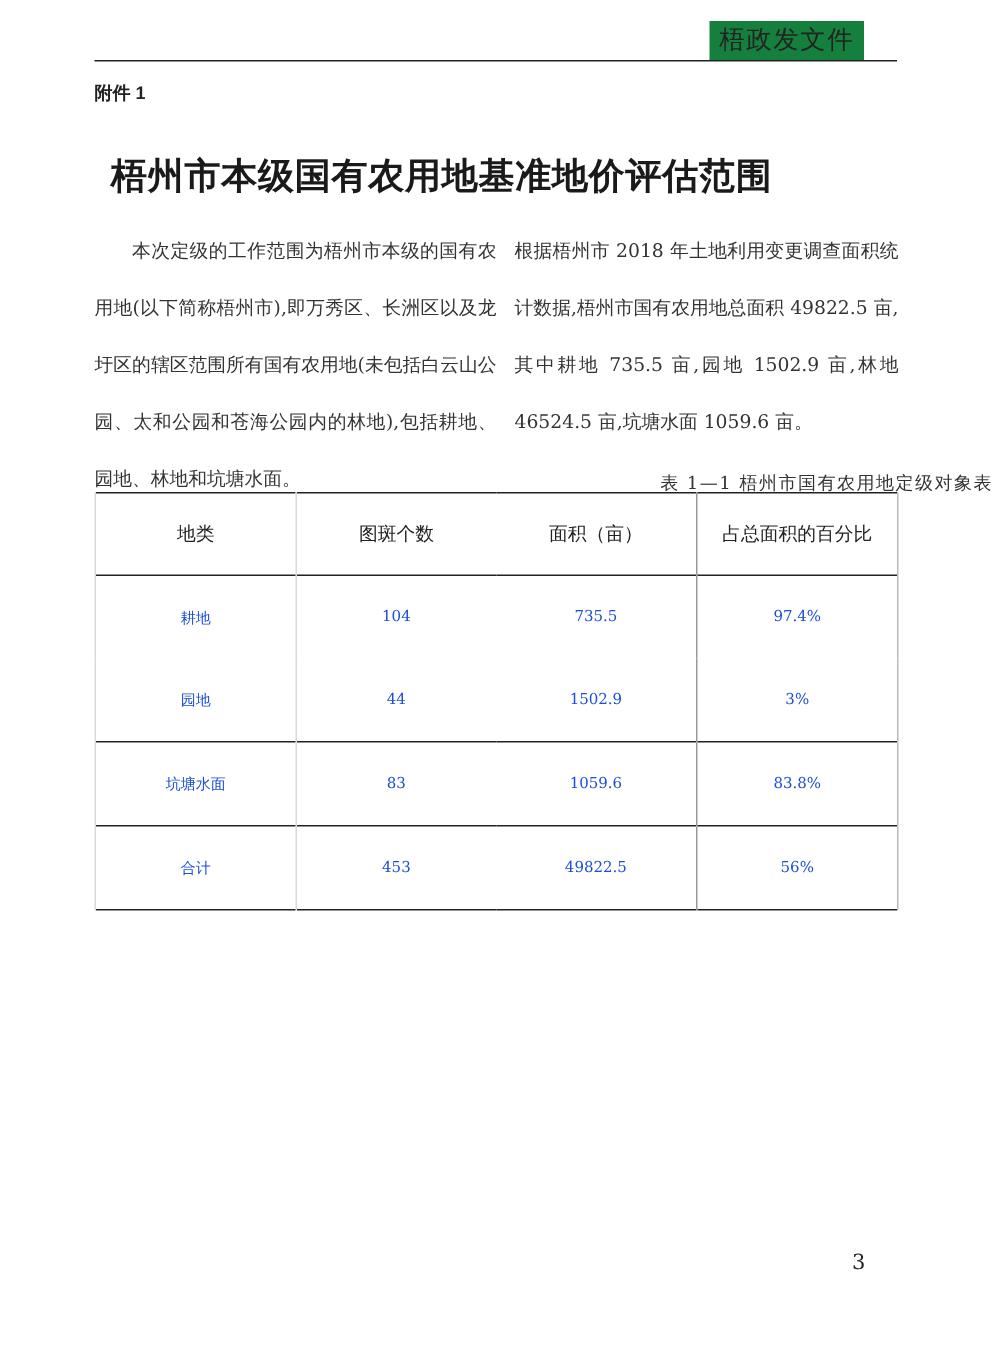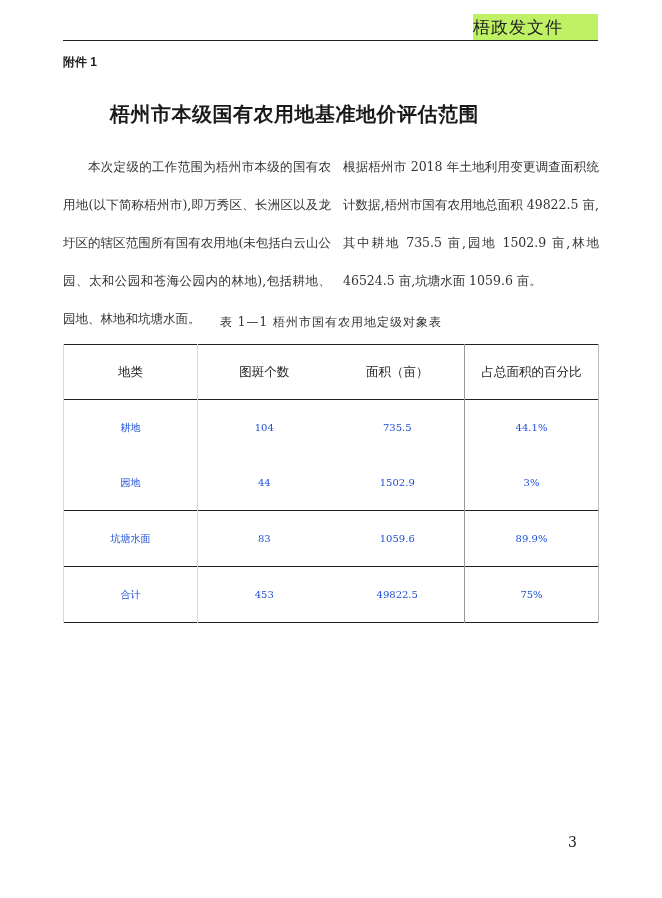--- a/index.html
+++ b/index.html
@@ -1,33 +1,33 @@
 <!DOCTYPE html>
 <html><head>
 <meta charset="utf-8">
 <style>
   html, body { margin: 0; padding: 0; background: #ffffff; }
   body { width: 662px; height: 898px; position: relative; overflow: hidden;
          font-family: "DejaVu Serif", "Liberation Serif", serif; color: #222; }
   .header-rule { position: absolute; left: 63px; top: 40px; width: 535px; height: 1px; background: #222; }
-  .header-tag { position: absolute; left: 473px; top: 14px; width: 125px; height: 26px;
-                background: #bef264; color: #222; font-family: "DejaVu Sans", "Liberation Sans", sans-serif;
-                font-size: 17px; line-height: 26px; letter-spacing: 1px; }
+  .header-tag { position: absolute; left: 473px; top: 14px; width: 103px; height: 26px;
+                background: #15803d; color: #222; font-family: "DejaVu Sans", "Liberation Sans", sans-serif;
+                font-size: 17px; line-height: 26px; text-align: center; letter-spacing: 1px; }
   .attachment { position: absolute; left: 63px; top: 54px; font-family: Liberation Sans, sans-serif;
                 font-size: 12px; font-weight: bold; color: #222; }
   .title { position: absolute; left: 0; width: 589px; top: 101px; text-align: center;
-           font-size: 20px; font-weight: bold; color: #1a1a1a; letter-spacing: 0.5px; }
+           font-size: 24px; font-weight: bold; color: #1a1a1a; letter-spacing: 0.5px; }
   .col { position: absolute; font-size: 12.5px; line-height: 38px; color: #333; text-align: justify; }
   .col-left { left: 63px; top: 148px; width: 268px; }
   .col-right { left: 343px; top: 148px; width: 256px; }
   .col p { margin: 0; }
   .indent { text-indent: 2em; }
-  .caption { position: absolute; left: 0; width: 662px; top: 314px; text-align: center;
+  .caption { position: absolute; left: 0; width: 662px; top: 314px; text-align: right;
              font-size: 12px; color: #333; letter-spacing: 1px; }
-  .table { position: absolute; left: 63px; top: 344px; width: 535px; }
+  .table { position: absolute; left: 63px; top: 328px; width: 535px; }
   table { border-collapse: collapse; width: 535px; table-layout: fixed; }
   td, th { text-align: center; padding: 0; font-size: 10px; color: #1d4ed8; }
   th { font-family: "DejaVu Sans", "Liberation Sans", sans-serif; font-weight: normal; font-size: 12.5px; height: 54px; color: #222; }
   col.c1 { width: 134px; } col.c2 { width: 133px; } col.c3 { width: 134px; } col.c4 { width: 134px; }
   thead tr { border-top: 1.5px solid #222; border-bottom: 1.5px solid #222; }
   tbody tr.group-row td { height: 55px; }
   tbody tr.sep { border-top: 1.5px solid #222; }
   tbody tr.last { border-bottom: 1.5px solid #222; }
   .bl { border-left: 1px solid #d9d9d9; }
   .bl-mid { border-left: 1px solid #999; margin-top: 32px; }
@@ -67,37 +67,37 @@
         <th class="bl">图斑个数</th>
         <th>面积（亩）</th>
         <th class="bl-mid br">占总面积的百分比</th>
       </tr>
     </thead>
     <tbody>
       <tr class="group-row">
         <td class="bl">耕地</td>
         <td class="bl">104</td>
         <td>735.5</td>
-        <td class="bl-mid br">44.1%</td>
+        <td class="bl-mid br">97.4%</td>
       </tr>
       <tr class="group-row">
         <td class="bl">园地</td>
         <td class="bl">44</td>
         <td>1502.9</td>
         <td class="bl-mid br">3%</td>
       </tr>
       <tr class="group-row sep">
         <td class="bl">坑塘水面</td>
         <td class="bl">83</td>
         <td>1059.6</td>
-        <td class="bl-mid br">89.9%</td>
+        <td class="bl-mid br">83.8%</td>
       </tr>
       <tr class="group-row sep last">
         <td class="bl">合计</td>
         <td class="bl">453</td>
         <td>49822.5</td>
-        <td class="bl-mid br">75%</td>
+        <td class="bl-mid br">56%</td>
       </tr>
     </tbody>
   </table>
 </div>
 
 <div class="page-num">3</div>
 
 </body></html>

